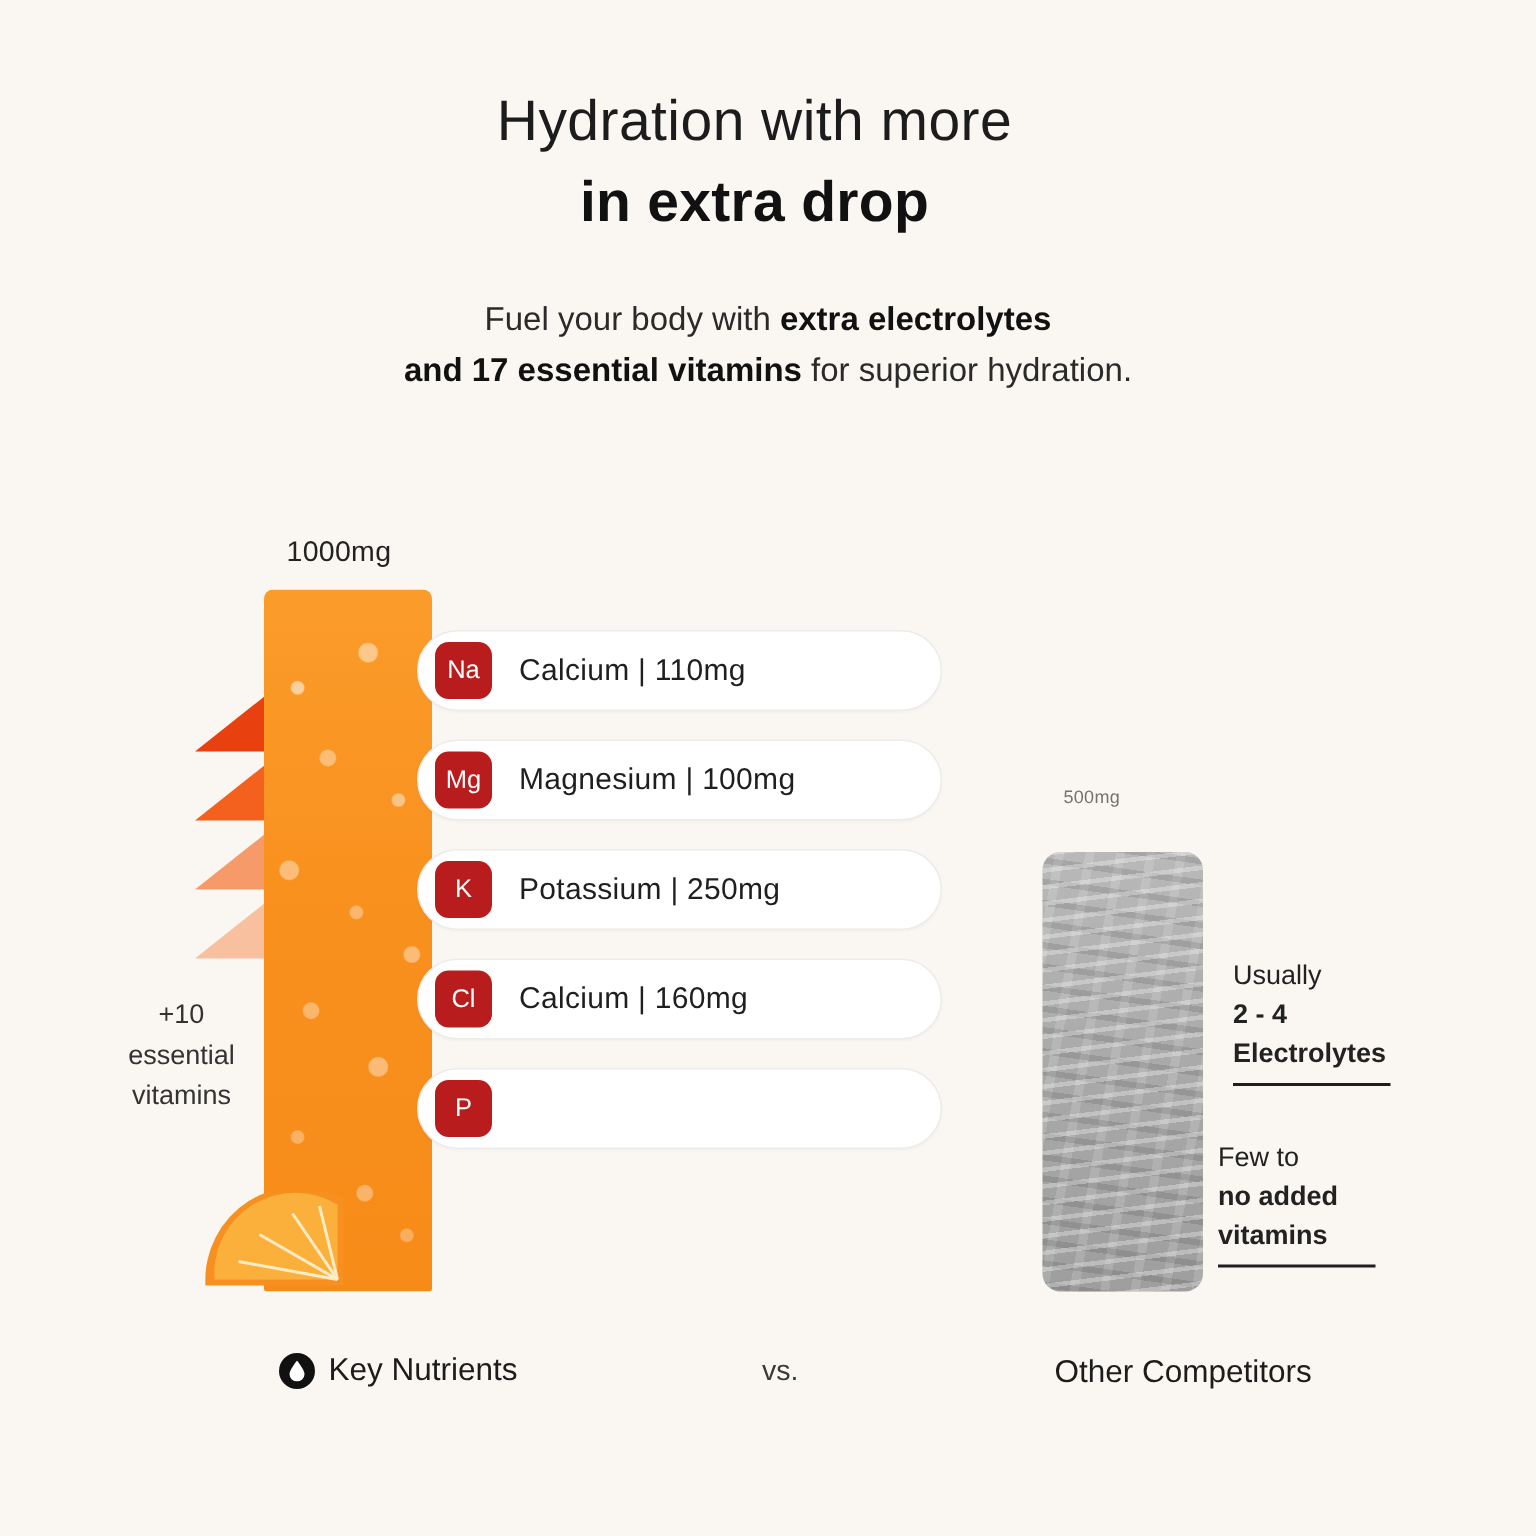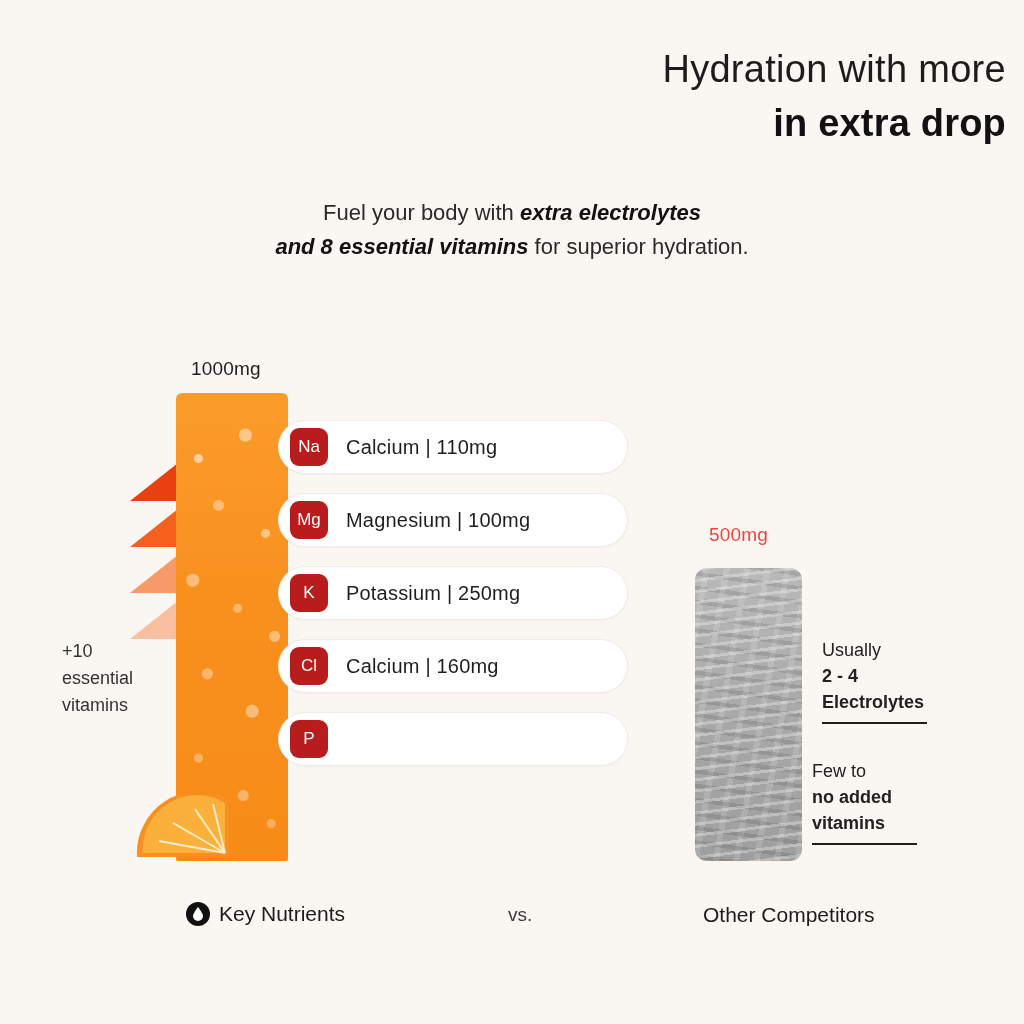--- a/index.html
+++ b/index.html
@@ -10,24 +10,24 @@
     width: 1024px;
     height: 1024px;
     background: #faf7f2;
     font-family: "Liberation Sans", sans-serif;
     color: #1a1a1a;
     overflow: hidden;
     position: relative;
   }
   .headline {
     position: absolute;
-    top: 46px;
+    top: 58px;
     left: 0;
     width: 1006px;
-    text-align: right;
+    text-align: center;
   }
   .headline .line1 {
     font-size: 38px;
     font-weight: 400;
     letter-spacing: 0.3px;
     color: #1c1c1c;
     line-height: 1.25;
   }
   .headline .line2 {
     font-size: 38px;
@@ -44,21 +44,20 @@
     width: 1024px;
     text-align: center;
     font-size: 22px;
     line-height: 1.55;
     color: #2a2a2a;
     font-weight: 400;
   }
   .subhead b {
     font-weight: 700;
     color: #111;
-    font-style: italic;
   }
 
   
   .mg-label-left {
     position: absolute;
     left: 191px;
     top: 358px;
     font-size: 19px;
     color: #222;
     letter-spacing: 0.2px;
@@ -101,23 +100,23 @@
     border-right: 58px solid transparent;
   }
   .chev.c1 { top: 0;   border-bottom: 46px solid #e8400f; }
   .chev.c2 { top: 46px; border-bottom: 46px solid #f4601e; }
   .chev.c3 { top: 92px; border-bottom: 46px solid #f79a6a; }
   .chev.c4 { top: 138px; border-bottom: 46px solid #f9c0a0; }
 
   .vitamins-note {
     position: absolute;
     left: 62px;
-    top: 638px;
+    top: 663px;
     width: 118px;
-    text-align: left;
+    text-align: center;
     font-size: 18px;
     line-height: 1.5;
     color: #333;
   }
 
   .orange-slice {
     position: absolute;
     left: 133px;
     top: 795px;
     width: 104px;
@@ -160,22 +159,22 @@
     font-size: 20px;
     color: #1f1f1f;
     letter-spacing: 0.2px;
   }
 
   
   .mg-label-right {
     position: absolute;
     left: 709px;
     top: 524px;
-    font-size: 19px;
-    color: #ef4444;
+    font-size: 12px;
+    color: #737373;
     letter-spacing: 0.2px;
   }
   .bar-theirs {
     position: absolute;
     left: 695px;
     top: 568px;
     width: 107px;
     height: 293px;
     border-radius: 12px;
     overflow: hidden;
@@ -235,21 +234,21 @@
 </head>
 <body>
 
 <div class="headline">
   <div class="line1">Hydration with more</div>
   <div class="line2">in extra drop</div>
 </div>
 
 <div class="subhead">
   <span>Fuel your body with </span><b>extra electrolytes</b><br>
-  <b>and 8 essential vitamins</b><span> for superior hydration.</span>
+  <b>and 17 essential vitamins</b><span> for superior hydration.</span>
 </div>
 
 <div class="mg-label-left">1000mg</div>
 
 <div class="chevrons">
   <div class="chev c4"></div>
   <div class="chev c3"></div>
   <div class="chev c2"></div>
   <div class="chev c1"></div>
 </div>

